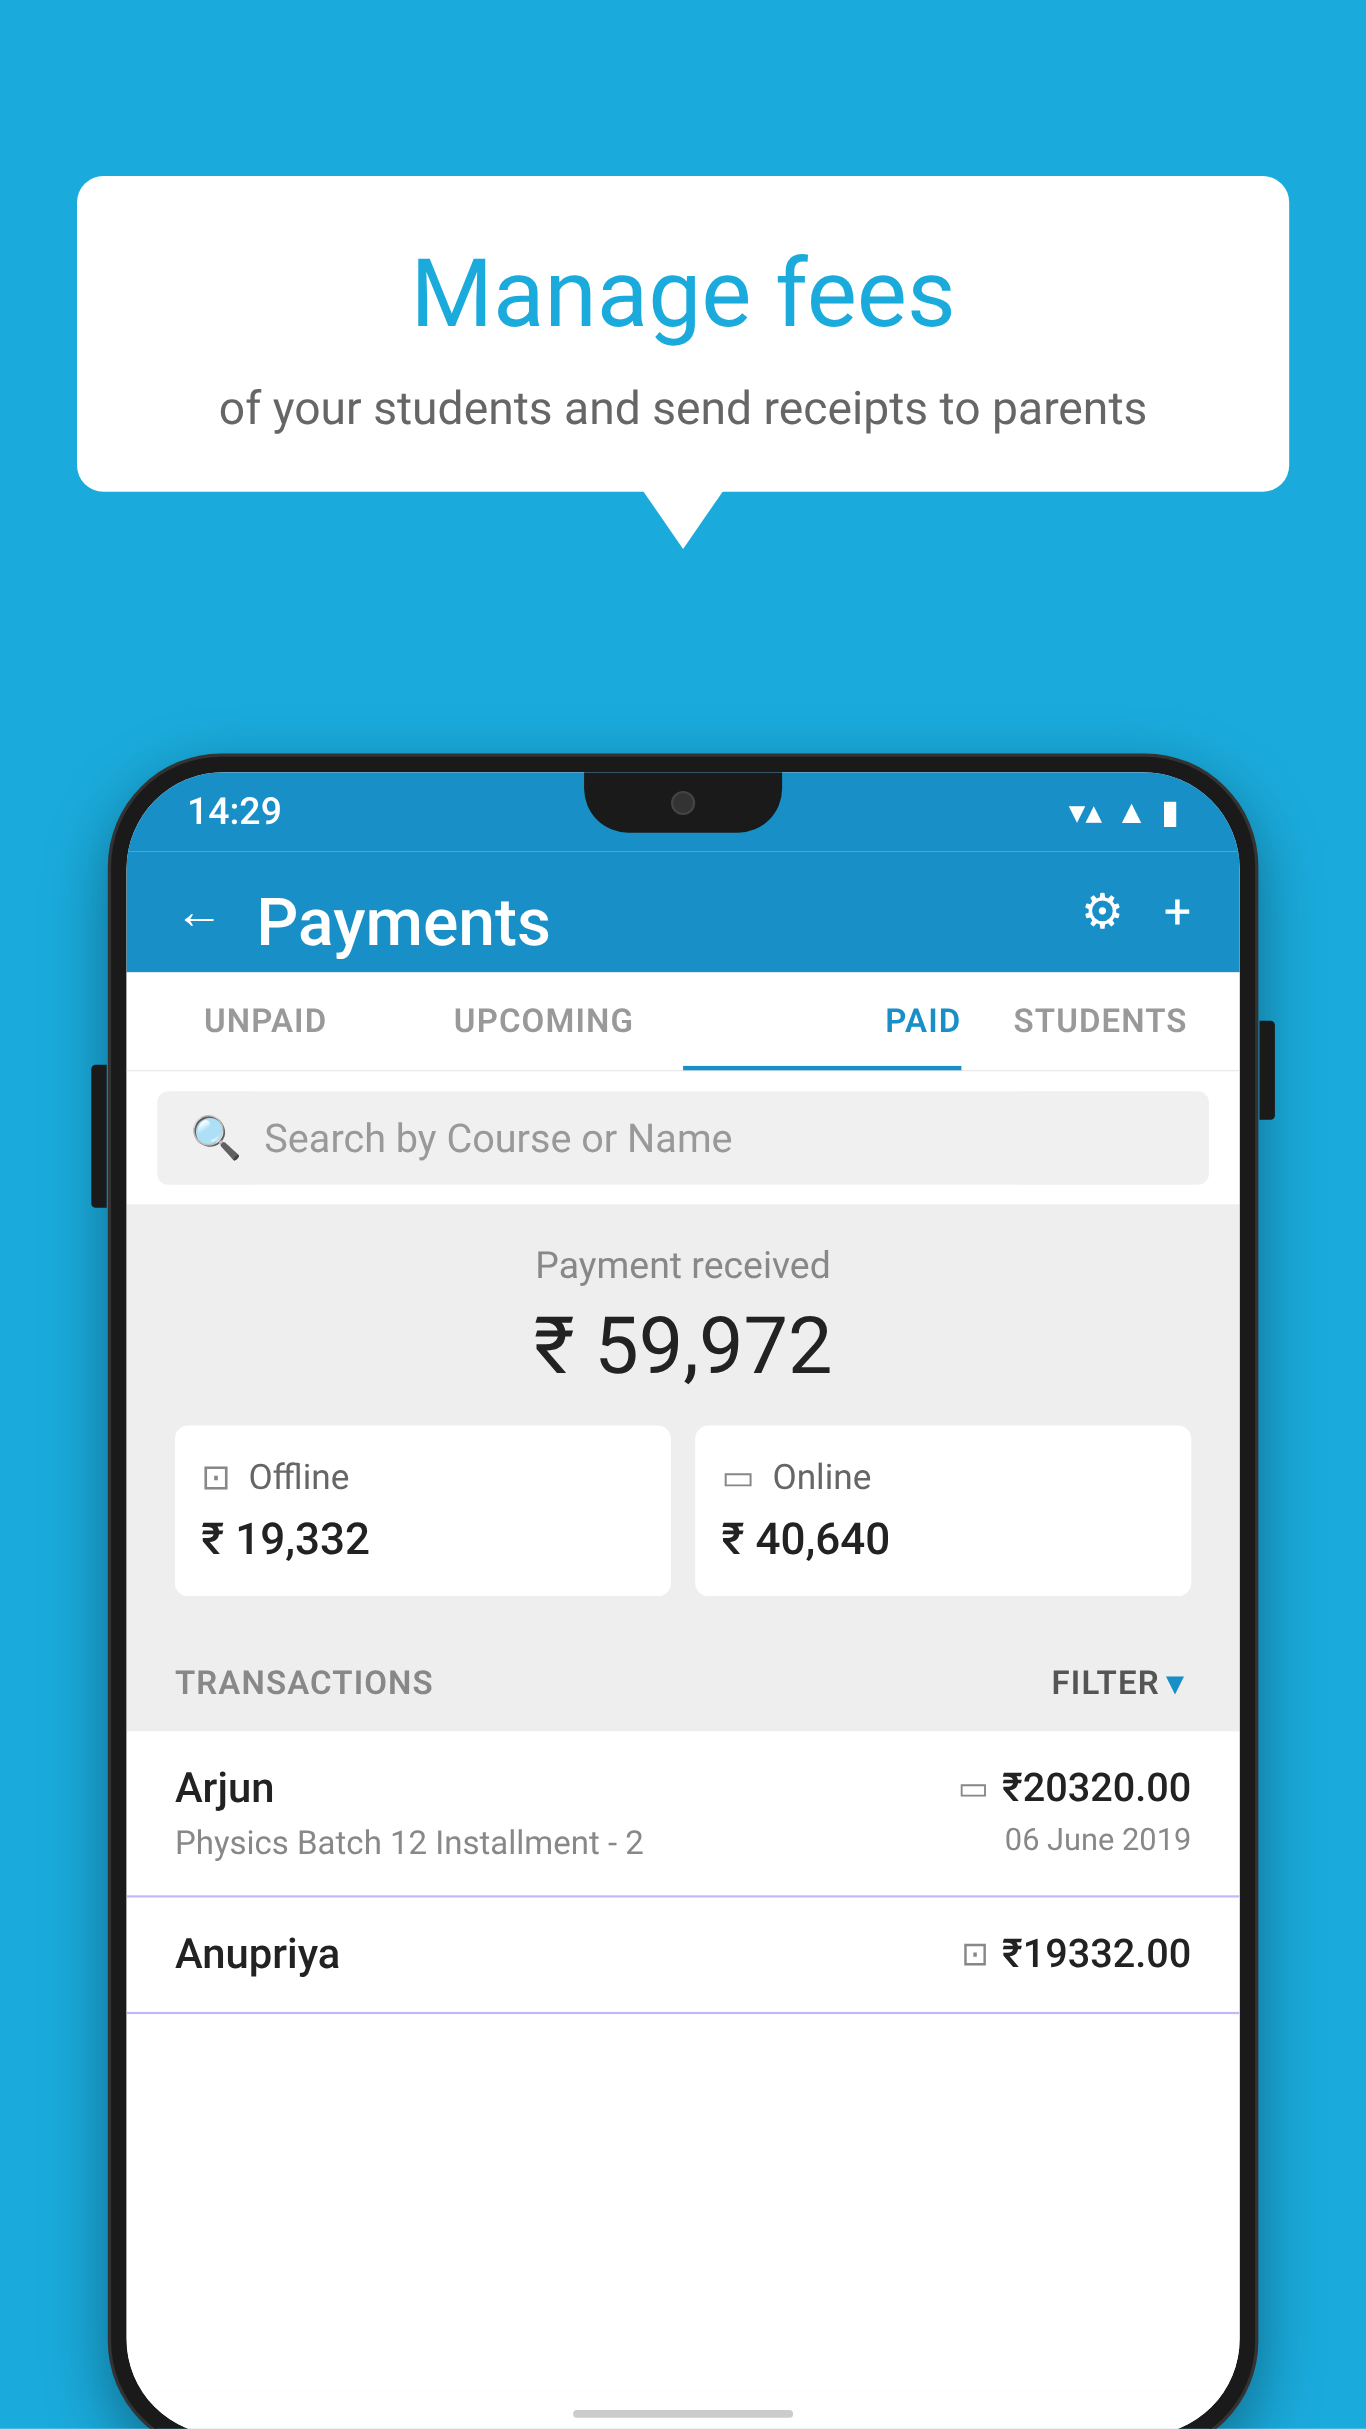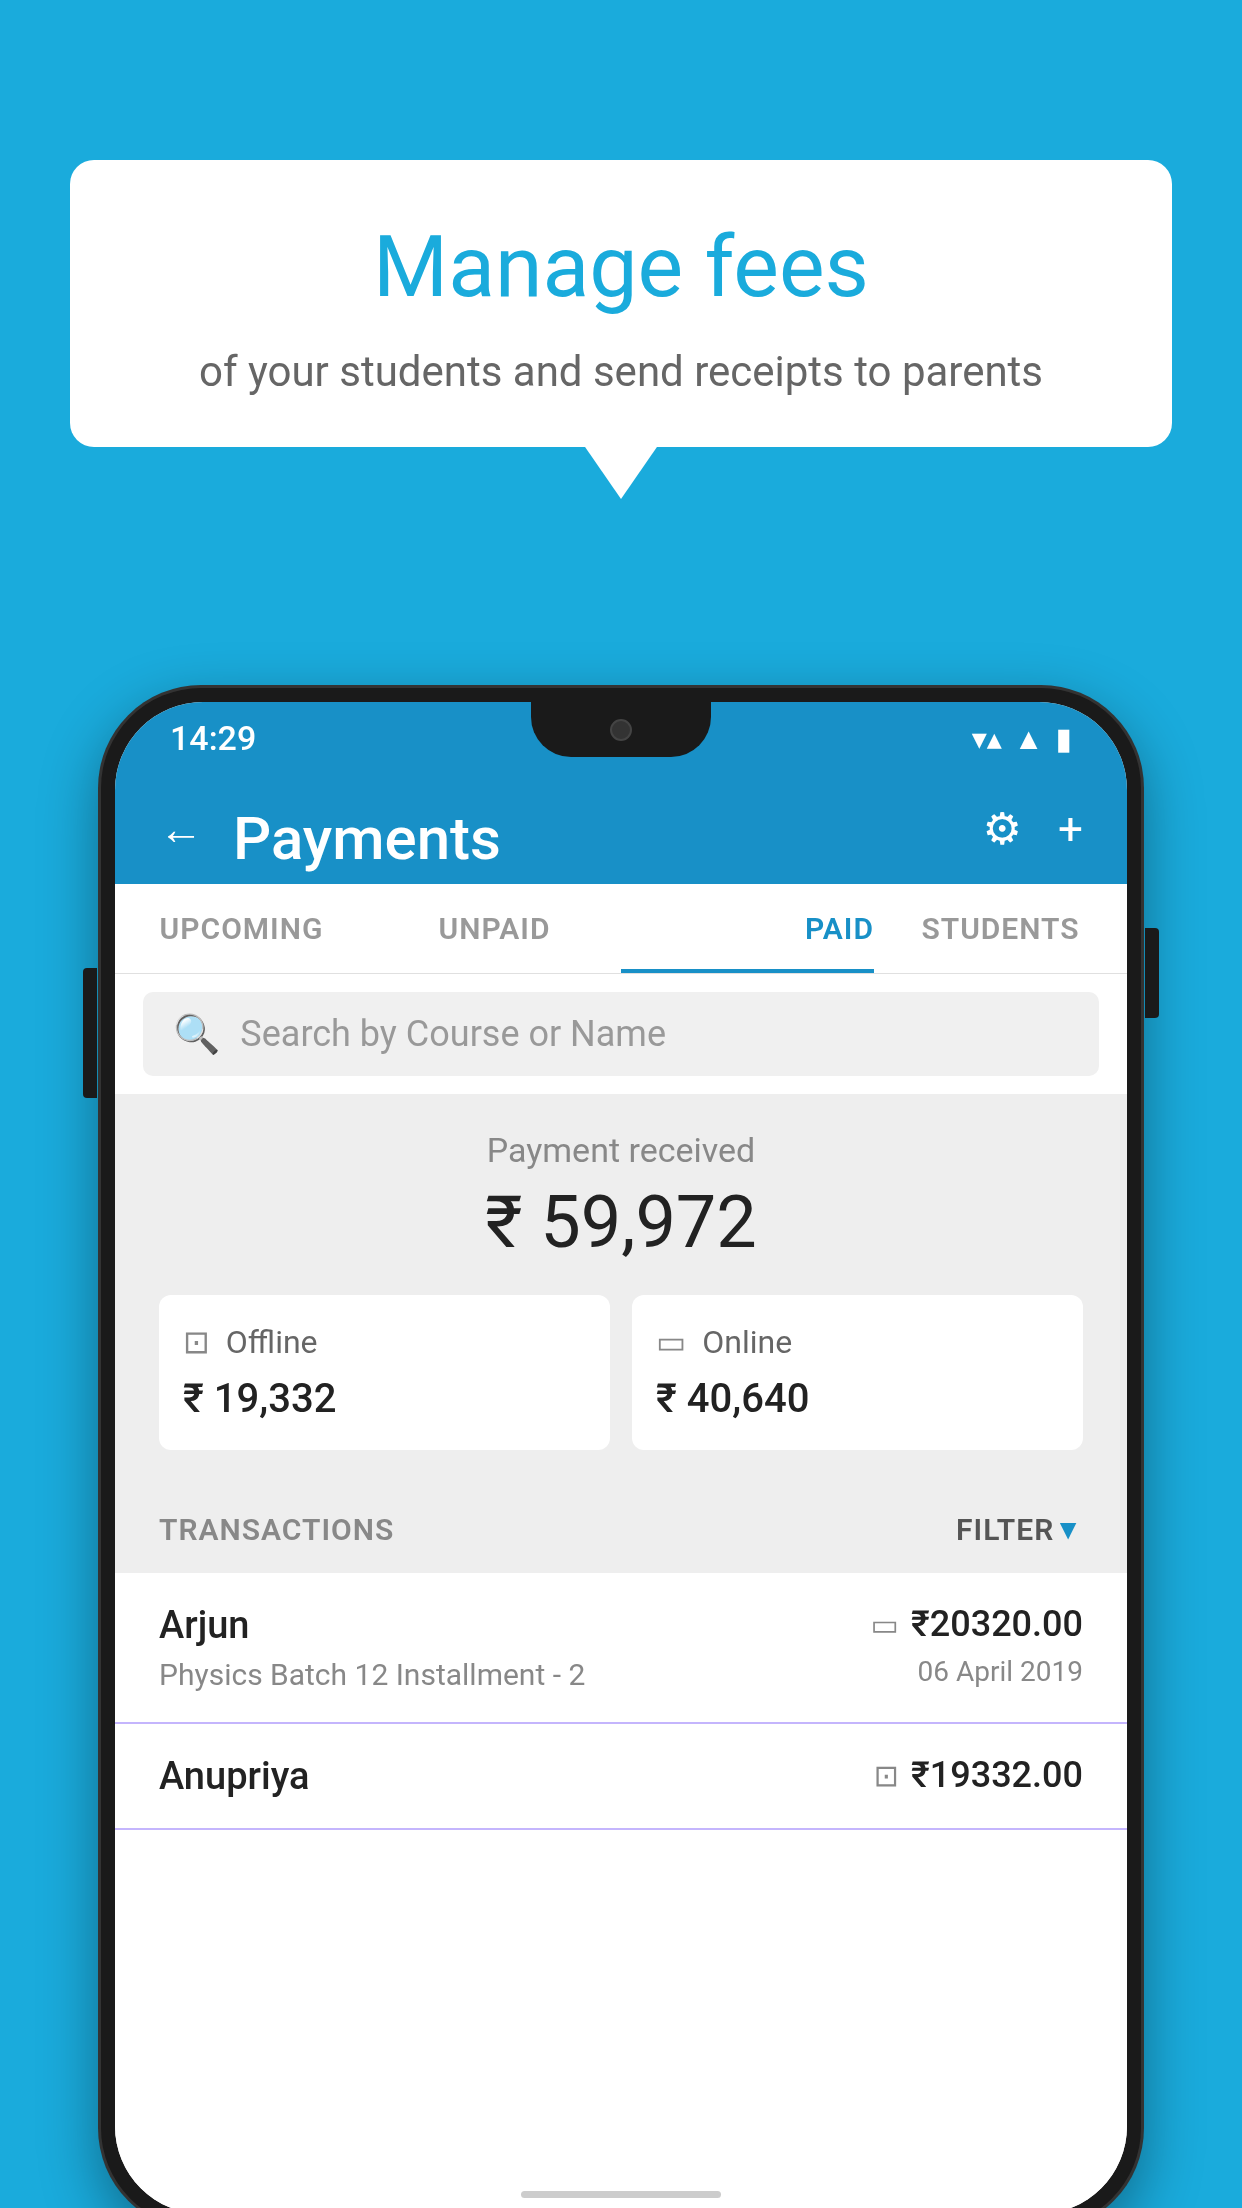--- a/index.html
+++ b/index.html
@@ -458,24 +458,24 @@
       <span class="back-arrow">←</span>
       <span class="header-title">Payments</span>
       <div class="header-icons">
         <span class="header-icon">⚙</span>
         <span class="header-icon">+</span>
       </div>
     </div>
 
     <div class="tabs-bar">
       <div class="tab">
+        <span>UNPAID</span>
+      </div>
+      <div class="tab">
         <span>UPCOMING</span>
-      </div>
-      <div class="tab">
-        <span>UNPAID</span>
       </div>
       <div class="tab active">
         <span>PAID</span>
       </div>
       <div class="tab">
         <span>STUDENTS</span>
       </div>
     </div>
 
     <div class="search-container">
@@ -518,21 +518,21 @@
       <div class="transaction-row">
         <div class="transaction-left">
           <span class="transaction-name">Arjun</span>
           <span class="transaction-desc">Physics Batch 12 Installment - 2</span>
         </div>
         <div class="transaction-right">
           <div class="transaction-amount-row">
             <span class="amount-icon">▭</span>
             <span class="transaction-amount">₹20320.00</span>
           </div>
-          <span class="transaction-date">06 April 2019</span>
+          <span class="transaction-date">06 June 2019</span>
         </div>
       </div>
       <div class="transaction-row">
         <div class="transaction-left">
           <span class="transaction-name">Anupriya</span>
         </div>
         <div class="transaction-right">
           <div class="transaction-amount-row">
             <span class="amount-icon">⊡</span>
             <span class="transaction-amount">₹19332.00</span>

